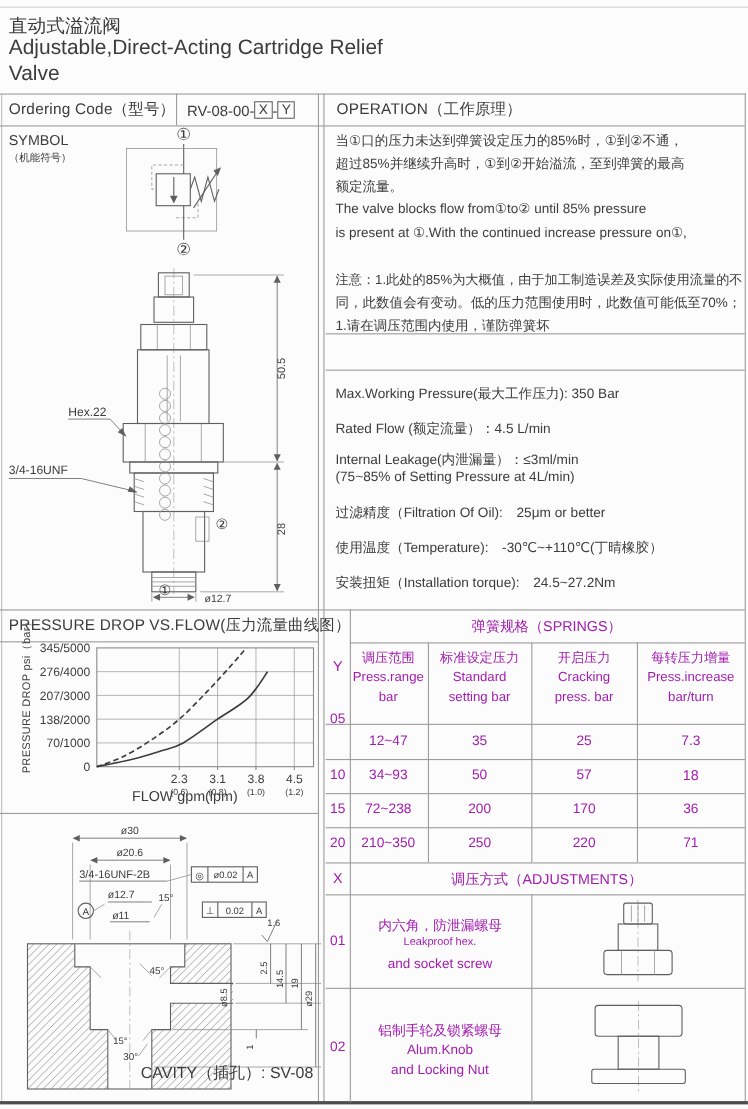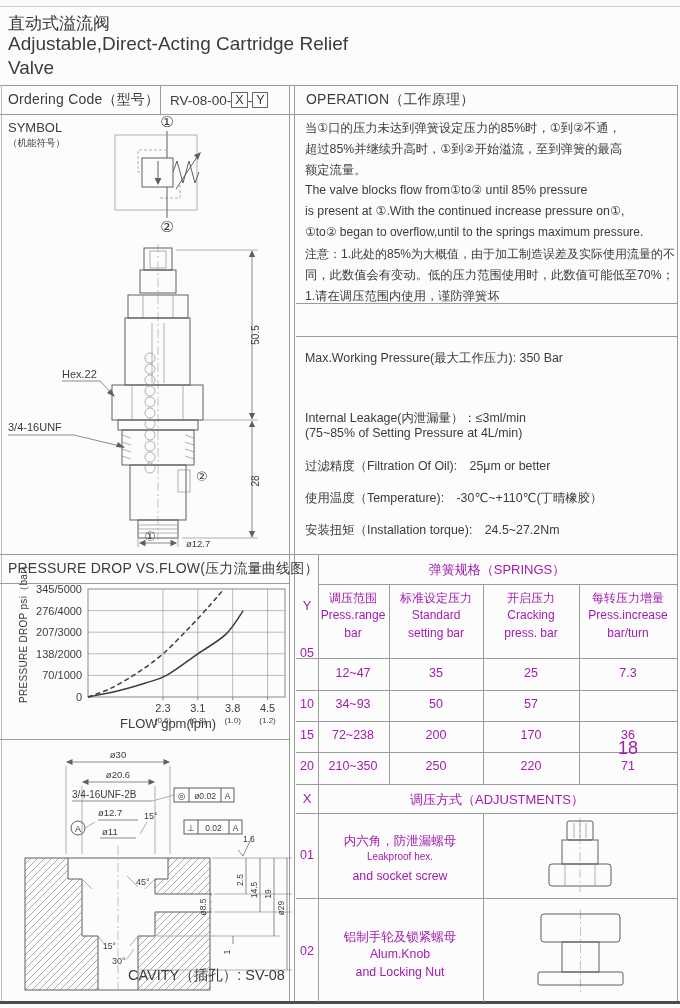--- a/index.html
+++ b/index.html
@@ -265,28 +265,28 @@
     </g>
   </svg>
   <div class="t" style="left:128px;top:966px;font-size:14.5px">CAVITY（插孔）: SV-08</div>
 
   <div class="t hd" style="left:306px;top:91px">OPERATION（工作原理）</div>
   <div class="t" style="left:305px;top:120px;font-size:12.3px">当①口的压力未达到弹簧设定压力的85%时，①到②不通，</div>
   <div class="t" style="left:305px;top:141px;font-size:12.3px">超过85%并继续升高时，①到②开始溢流，至到弹簧的最高</div>
   <div class="t" style="left:305px;top:162px;font-size:12.3px">额定流量。</div>
   <div class="t" style="left:305px;top:183px;font-size:12.3px">The valve blocks flow from①to② until 85% pressure</div>
   <div class="t" style="left:305px;top:204px;font-size:12.3px">is present at ①.With the continued increase pressure on①,</div>
-  <div class="t" style="left:305px;top:225px;font-size:12px">①to② began to overflow,until to the springs maximum pressure.</div>
   <div class="t" style="left:305px;top:246px;font-size:12px">注意：1.此处的85%为大概值，由于加工制造误差及实际使用流量的不</div>
   <div class="t" style="left:305px;top:267px;font-size:12.3px">同，此数值会有变动。低的压力范围使用时，此数值可能低至70%；</div>
   <div class="t" style="left:305px;top:288px;font-size:12.3px">1.请在调压范围内使用，谨防弹簧坏</div>
 
   <div class="h" style="left:296px;top:303px;width:381px"></div>
   <div class="h" style="left:296px;top:336px;width:381px"></div>
   <div class="t" style="left:305px;top:350px;font-size:12.4px">Max.Working Pressure(最大工作压力): 350 Bar</div>
+  <div class="t" style="left:305px;top:382px;font-size:12.4px">Rated Flow (额定流量）：4.5 L/min</div>
   <div class="t" style="left:305px;top:410px;font-size:12.4px">Internal Leakage(内泄漏量）：≤3ml/min</div>
   <div class="t" style="left:305px;top:426px;font-size:12.4px">(75~85% of Setting Pressure at 4L/min)</div>
   <div class="t" style="left:305px;top:458px;font-size:12.4px">过滤精度（Filtration Of Oil):　25μm or better</div>
   <div class="t" style="left:305px;top:490px;font-size:12.4px">使用温度（Temperature):　-30℃~+110℃(丁晴橡胶）</div>
   <div class="t" style="left:305px;top:522px;font-size:12.4px">安装扭矩（Installation torque):　24.5~27.2Nm</div>
 
   <div class="v" style="left:318px;top:554px;height:448px"></div>
   <div class="h" style="left:318px;top:584px;width:359px"></div>
   <div class="h" style="left:296px;top:658px;width:381px"></div>
   <div class="h" style="left:296px;top:690px;width:381px"></div>
@@ -316,21 +316,21 @@
   <div class="c" style="left:307px;top:646px;font-size:12.5px">05</div>
   <div class="c" style="left:353px;top:666px;font-size:12.5px">12~47</div>
   <div class="c" style="left:436px;top:666px;font-size:12.5px">35</div>
   <div class="c" style="left:531px;top:666px;font-size:12.5px">25</div>
   <div class="c" style="left:628px;top:666px;font-size:12.5px">7.3</div>
 
   <div class="c" style="left:307px;top:697px;font-size:12.5px">10</div>
   <div class="c" style="left:353px;top:697px;font-size:12.5px">34~93</div>
   <div class="c" style="left:436px;top:697px;font-size:12.5px">50</div>
   <div class="c" style="left:531px;top:697px;font-size:12.5px">57</div>
-  <div class="c" style="left:628px;top:738px;font-size:18px">18</div>
+  <div class="c" style="left:628px;top:697px;font-size:13px">18</div>
 
   <div class="c" style="left:307px;top:728px;font-size:12.5px">15</div>
   <div class="c" style="left:353px;top:728px;font-size:12.5px">72~238</div>
   <div class="c" style="left:436px;top:728px;font-size:12.5px">200</div>
   <div class="c" style="left:531px;top:728px;font-size:12.5px">170</div>
   <div class="c" style="left:628px;top:728px;font-size:12.5px">36</div>
 
   <div class="c" style="left:307px;top:759px;font-size:12.5px">20</div>
   <div class="c" style="left:353px;top:759px;font-size:12.5px">210~350</div>
   <div class="c" style="left:436px;top:759px;font-size:12.5px">250</div>

